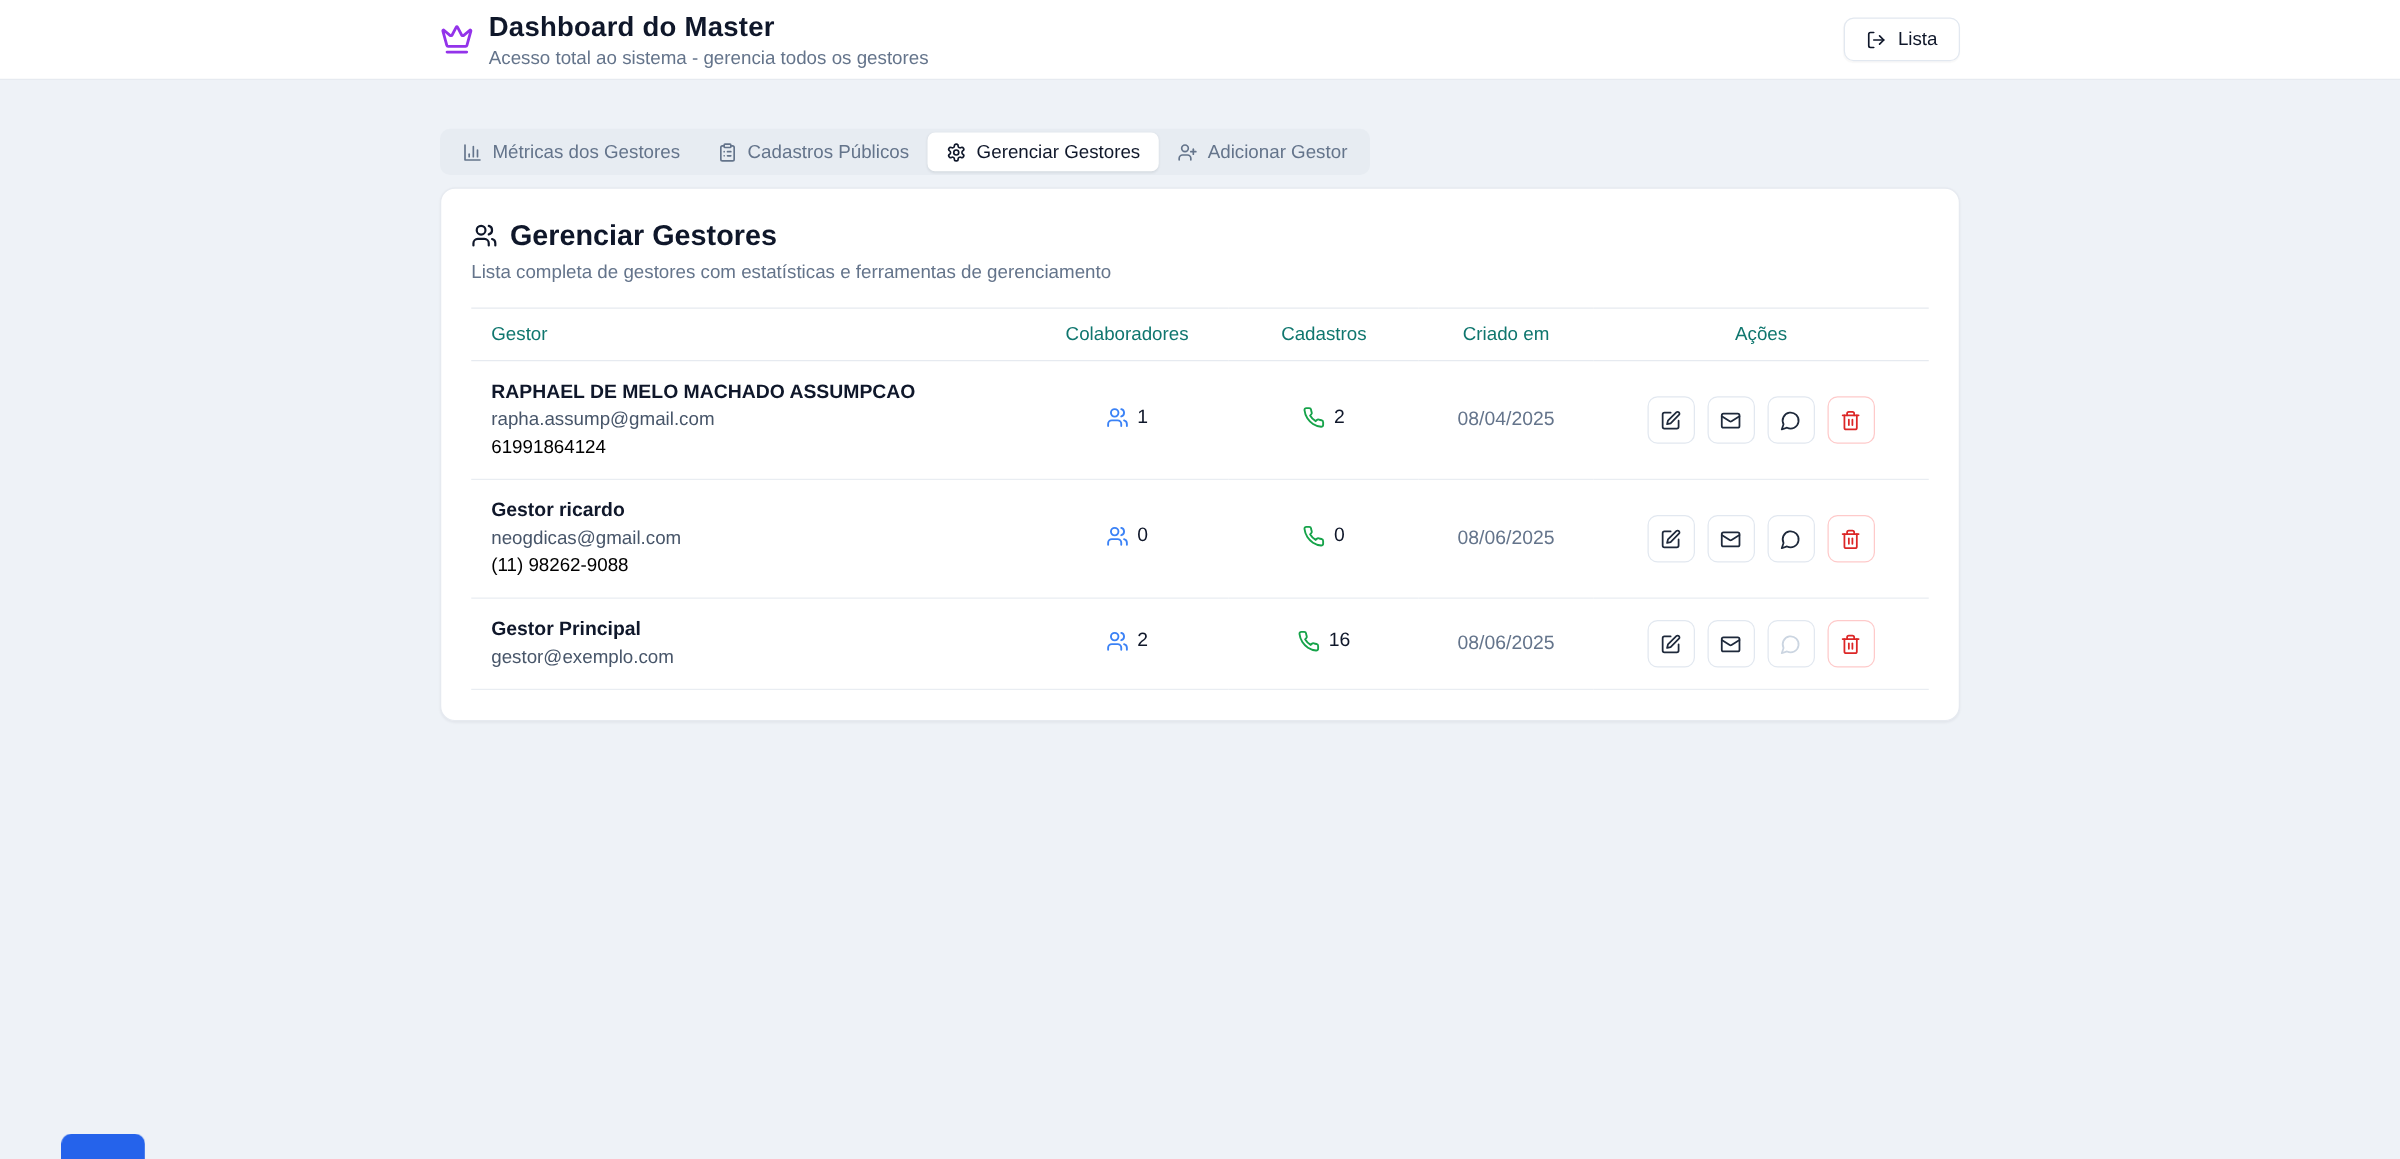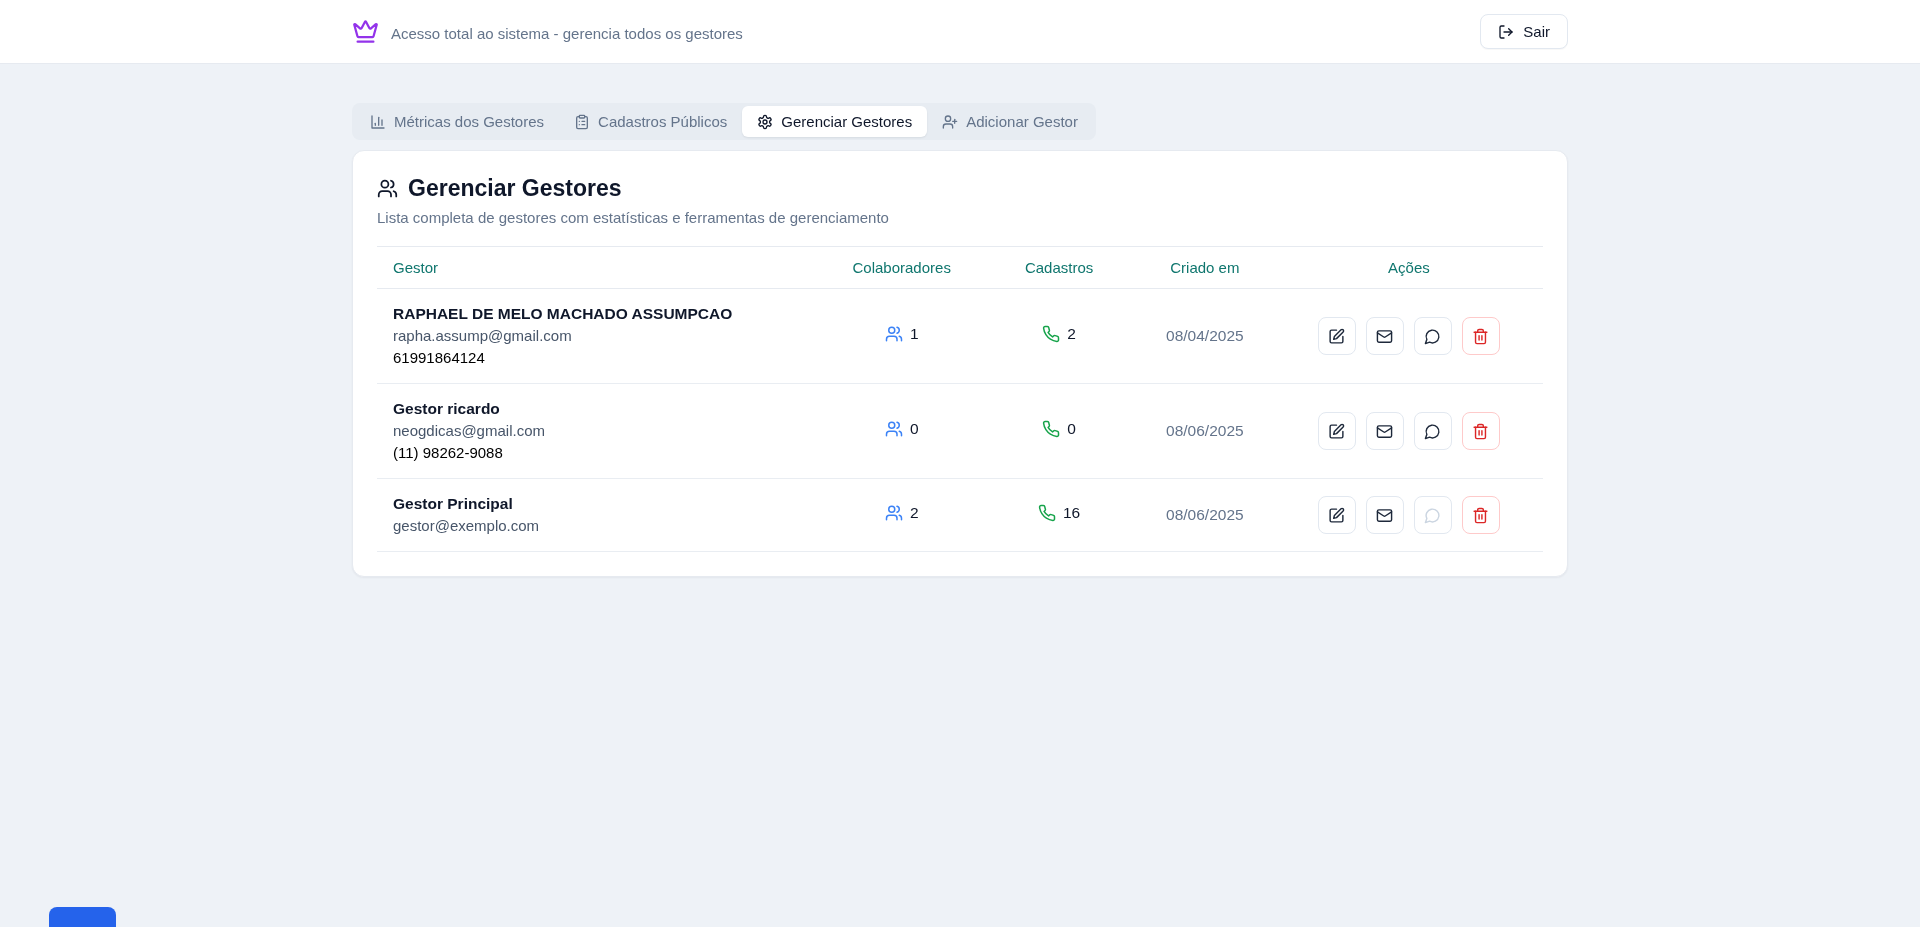--- a/index.html
+++ b/index.html
@@ -116,30 +116,31 @@
 <body>
 
 <header class="topbar">
   <div class="container topbar-inner">
     <div class="brand">
       <svg class="crown" viewBox="0 0 24 24" fill="none" stroke="currentColor" stroke-width="2" stroke-linecap="round" stroke-linejoin="round">
           <path d="M11.562 3.266a.5.5 0 0 1 .876 0L15.39 8.87a1 1 0 0 0 1.516.294L21.183 5.5a.5.5 0 0 1 .798.519l-2.834 10.246a1 1 0 0 1-.956.735H5.81a1 1 0 0 1-.957-.735L2.02 6.02a.5.5 0 0 1 .798-.519l4.276 3.664a1 1 0 0 0 1.516-.294z"></path>
           <path d="M5 21h14"></path>
         </svg>
       <div>
+        <div class="brand-title">Dashboard do Master</div>
         <div class="brand-subtitle">Acesso total ao sistema - gerencia todos os gestores</div>
       </div>
     </div>
     <button class="logout-btn">
       <svg viewBox="0 0 24 24" fill="none" stroke="currentColor" stroke-width="2" stroke-linecap="round" stroke-linejoin="round">
           <path d="M9 21H5a2 2 0 0 1-2-2V5a2 2 0 0 1 2-2h4"></path>
           <polyline points="16 17 21 12 16 7"></polyline>
           <line x1="21" x2="9" y1="12" y2="12"></line>
         </svg>
-      <span>Sair</span>
+      <span>Lista</span>
     </button>
   </div>
 </header>
 
 <main class="container main-area">
 
   <div class="tabs">
     <button class="tab">
       <svg viewBox="0 0 24 24" fill="none" stroke="currentColor" stroke-width="2" stroke-linecap="round" stroke-linejoin="round">
           <path d="M3 3v18h18"></path>

